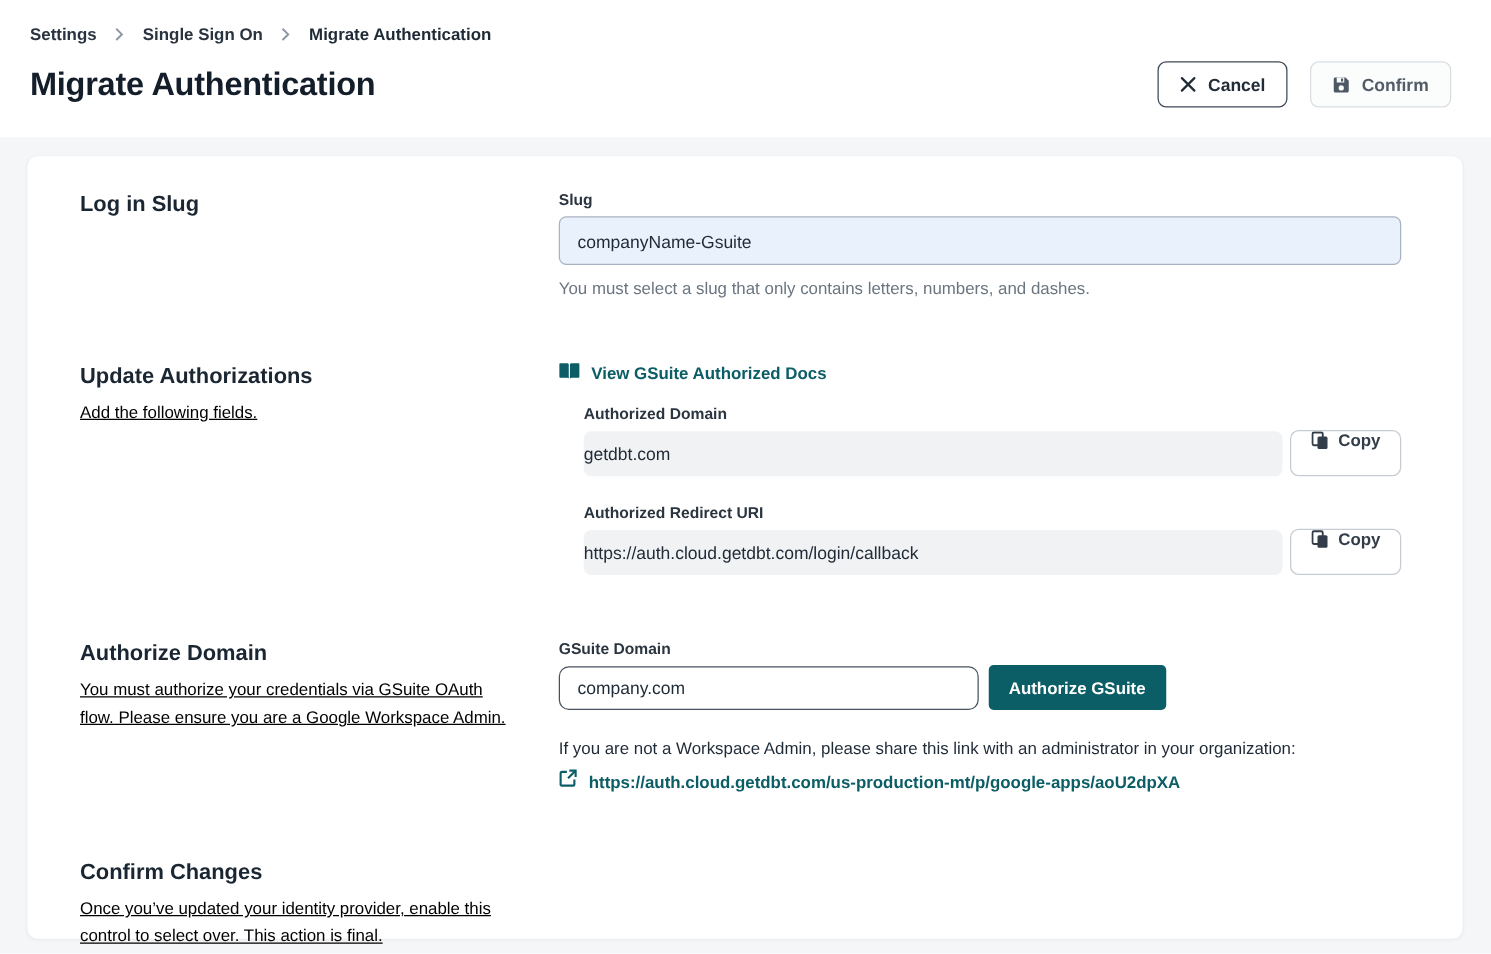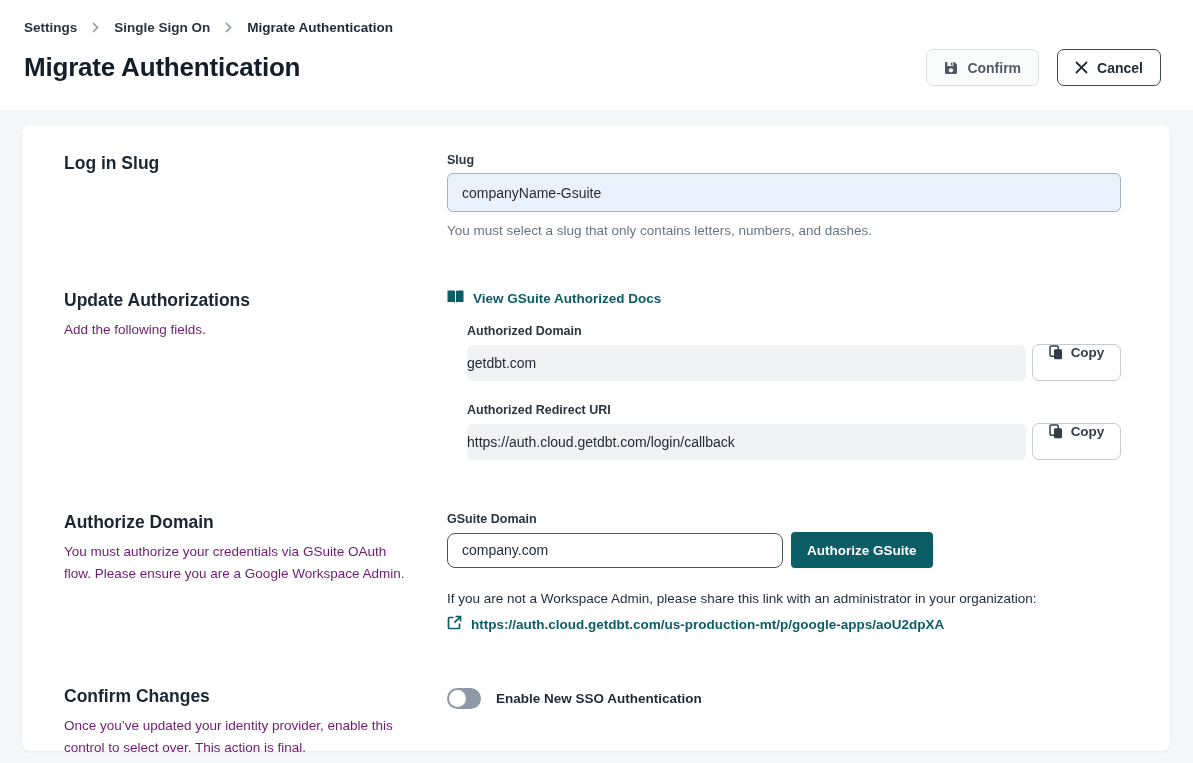--- a/index.html
+++ b/index.html
@@ -29,21 +29,21 @@
 
   
   .content-area { background: #f5f6f8; height: 653px; padding: 15px 23px 12px 22px; }
   .card { background: #ffffff; border-radius: 8px; box-shadow: 0 1px 3px rgba(20,30,45,0.06);
           height: 626px; padding: 28px 49px 24px 42px; }
 
   .section { display: flex; margin-bottom: 52px; }
   .section-left { width: 383px; flex: 0 0 383px; padding-right: 30px; }
   .section-right { flex: 1; min-width: 0; }
   .section-heading { font-size: 17.5px; font-weight: 700; color: #1b2633; }
-  .section-desc { margin-top: 8px; font-size: 13.5px; line-height: 1.65; color: #701a75; max-width: 345px; }
+  .section-desc { margin-top: 8px; font-size: 13.5px; line-height: 1.65; color: #000000; max-width: 345px; text-decoration: underline; }
 
   .field-label { font-size: 12.5px; font-weight: 700; color: #2b3540; margin-bottom: 6px; }
   .text-input { width: 100%; height: 39px; border-radius: 6px; border: 1px solid #a9b2c0;
                 background: #e9f1fc; font-family: "Liberation Sans", sans-serif;
                 font-size: 14px; color: #1f2a37; padding: 1px 14px; outline: none; }
   .helper-text { margin-top: 11px; font-size: 13.5px; color: #6b7580; }
 
   .docs-link { display: inline-flex; align-items: center; gap: 9px; color: #0b5d66;
                font-size: 13.5px; font-weight: 700; margin-bottom: 17px; cursor: pointer; }
 
@@ -89,38 +89,38 @@
       <svg width="9" height="11" viewBox="0 0 9 11">
           <path d="M2 1l4.5 4.5L2 10" fill="none" stroke="#8e98a4" stroke-width="1.6"></path>
         </svg>
     </span>
     <span class="crumb current">Migrate Authentication</span>
   </div>
 
   <div class="title-row">
     <h1 class="page-title">Migrate Authentication</h1>
     <div class="header-actions">
+      <button class="btn btn-cancel">
+        <span>
+          <svg width="13" height="13" viewBox="0 0 13 13">
+              <path d="M1.5 1.5l10 10M11.5 1.5l-10 10" stroke="#222c38" stroke-width="1.8" stroke-linecap="round"></path>
+            </svg>
+        </span>
+        <span>Cancel</span>
+      </button>
       <button class="btn btn-confirm">
         <span>
           <svg width="14" height="14" viewBox="0 0 14 14">
             <path d="M1 2.2C1 1.54 1.54 1 2.2 1h8.2L13 3.6v8.2c0 .66-.54 1.2-1.2 1.2H2.2A1.2 1.2 0 0 1 1 11.8V2.2z" fill="#4e5864"></path>
             <rect x="3.4" y="1" width="6" height="4" rx="0.5" fill="#fbfcfc"></rect>
             <rect x="6.8" y="1.8" width="1.7" height="2.4" fill="#4e5864"></rect>
             <circle cx="7" cy="9.3" r="2.1" fill="#fbfcfc"></circle>
           </svg>
         </span>
         <span>Confirm</span>
-      </button>
-      <button class="btn btn-cancel">
-        <span>
-          <svg width="13" height="13" viewBox="0 0 13 13">
-              <path d="M1.5 1.5l10 10M11.5 1.5l-10 10" stroke="#222c38" stroke-width="1.8" stroke-linecap="round"></path>
-            </svg>
-        </span>
-        <span>Cancel</span>
       </button>
     </div>
   </div>
 </div>
 
 <div class="content-area">
   <div class="card">
 
     <div class="section">
       <div class="section-left">
@@ -206,24 +206,16 @@
           <a class="admin-link">https://auth.cloud.getdbt.com/us-production-mt/p/google-apps/aoU2dpXA</a>
         </div>
       </div>
     </div>
 
     <div class="section">
       <div class="section-left">
         <div class="section-heading">Confirm Changes</div>
         <div class="section-desc">Once you’ve updated your identity provider, enable this control to select over. This action is final.</div>
       </div>
-      <div class="section-right">
-        <div class="toggle-row">
-          <div class="toggle">
-            <div class="knob"></div>
-          </div>
-          <div class="toggle-label">Enable New SSO Authentication</div>
-        </div>
-      </div>
     </div>
 
   </div>
 </div>
 
 </body></html>

